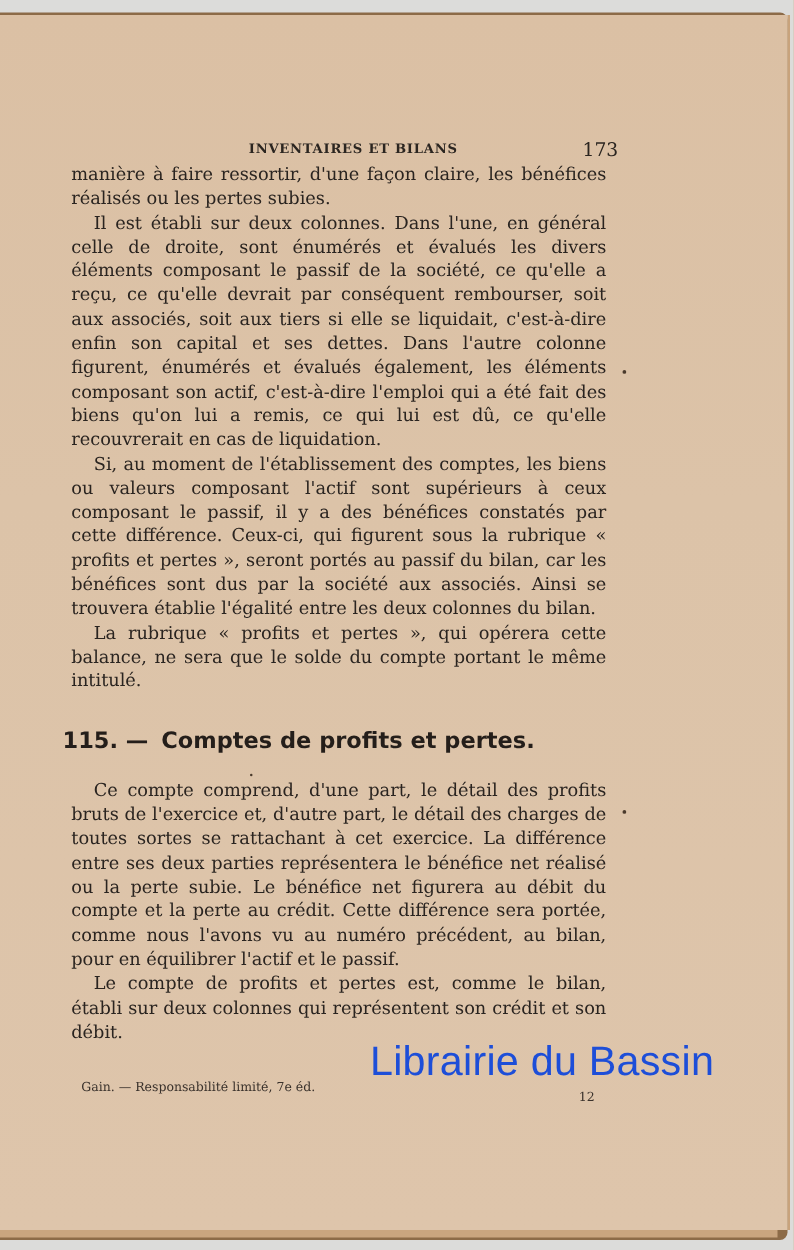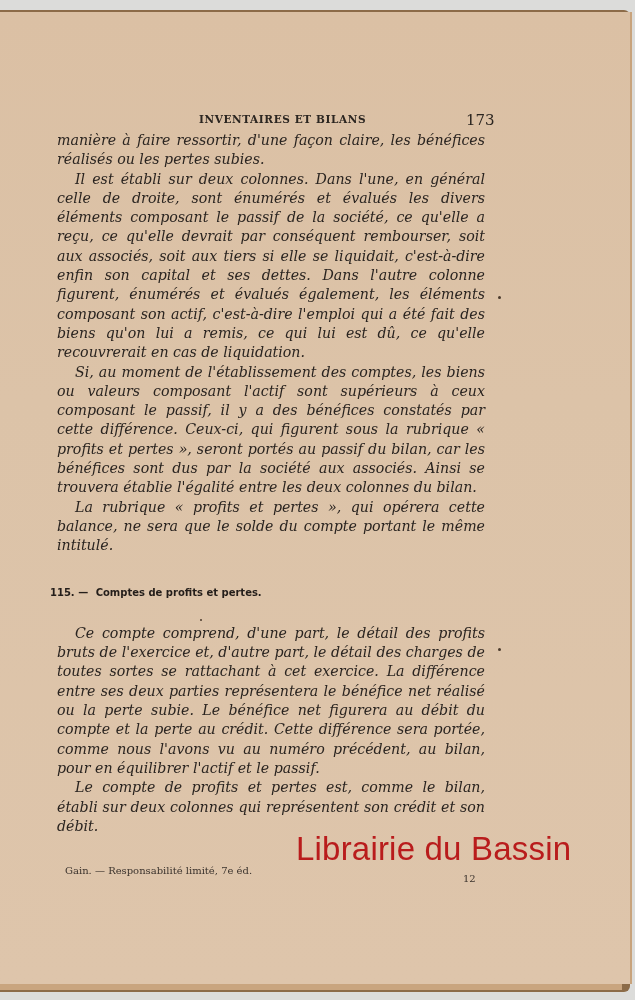--- a/index.html
+++ b/index.html
@@ -32,38 +32,38 @@
     font-size: 10.5px; font-weight: bold; letter-spacing: 0.6px;
     color: #2b2520;
   }
   .running-title { position: absolute; left: 199px; top: 0; }
   .page-number { position: absolute; left: 466px; top: -2px; font-size: 15px; font-weight: normal; letter-spacing: 0; }
   .body-text {
     position: absolute; left: 57px; top: 119px; width: 428px;
     font-size: 14.2px; line-height: 19.3px; color: #2a2420;
     text-align: justify;
   }
-  .para { margin: 0; text-indent: 18px; font-style: italic; }
+  .para { margin: 0; text-indent: 18px; }
   .para.no-indent { text-indent: 0; }
   .section-heading {
     font-family: "DejaVu Sans", sans-serif;
-    font-weight: bold; font-size: 10px; margin: 27px 0 22px -7px;
+    font-weight: bold; font-size: 18px; margin: 27px 0 22px -7px;
     color: #241e1a;
   }
   .section-number { margin-right: 4px; }
   .footer {
     position: absolute; top: 853px; left: 65px; width: 400px;
     font-size: 10px; color: #3a322c;
   }
   .signature { position: absolute; left: 0; top: 0; }
   .signature-number { position: absolute; left: 368px; top: 8px; font-size: 10px; margin-left: 30px; }
   .watermark {
     position: absolute; left: 296px; top: 830px;
     font-family: "Liberation Sans", sans-serif;
-    font-size: 33px; color: #b91c1c; white-space: nowrap;
+    font-size: 33px; color: #1d4ed8; white-space: nowrap;
     letter-spacing: 0.2px;
   }
   .dot { position: absolute; width: 3px; height: 3px; border-radius: 50%; background: #4a3a2c; }
 </style>
 </head>
 <body>
 
 <div class="page-edge"></div>
 <div class="page-edge2"></div>
 

